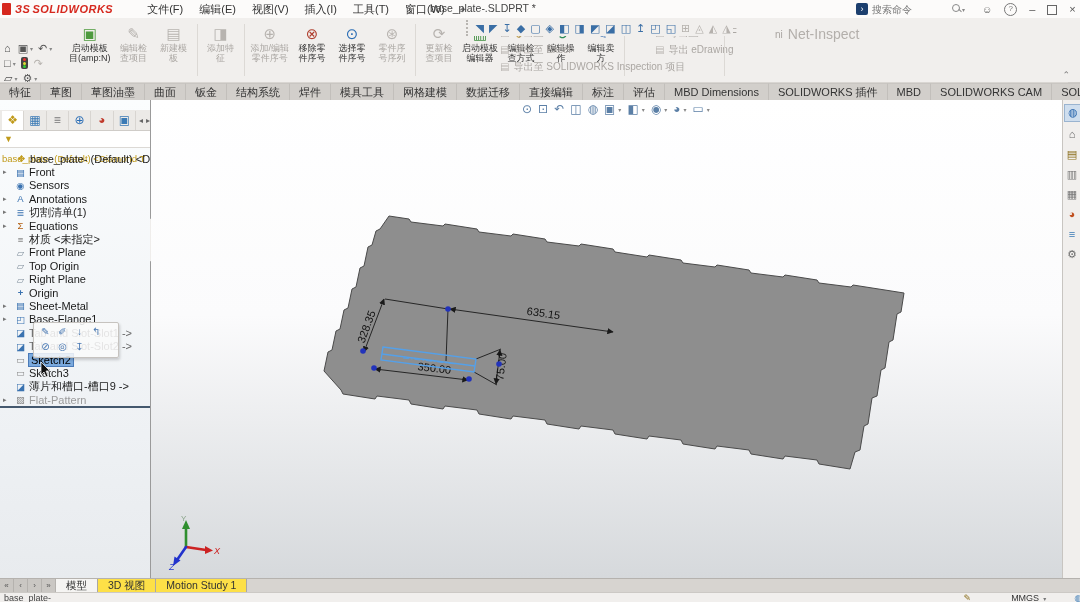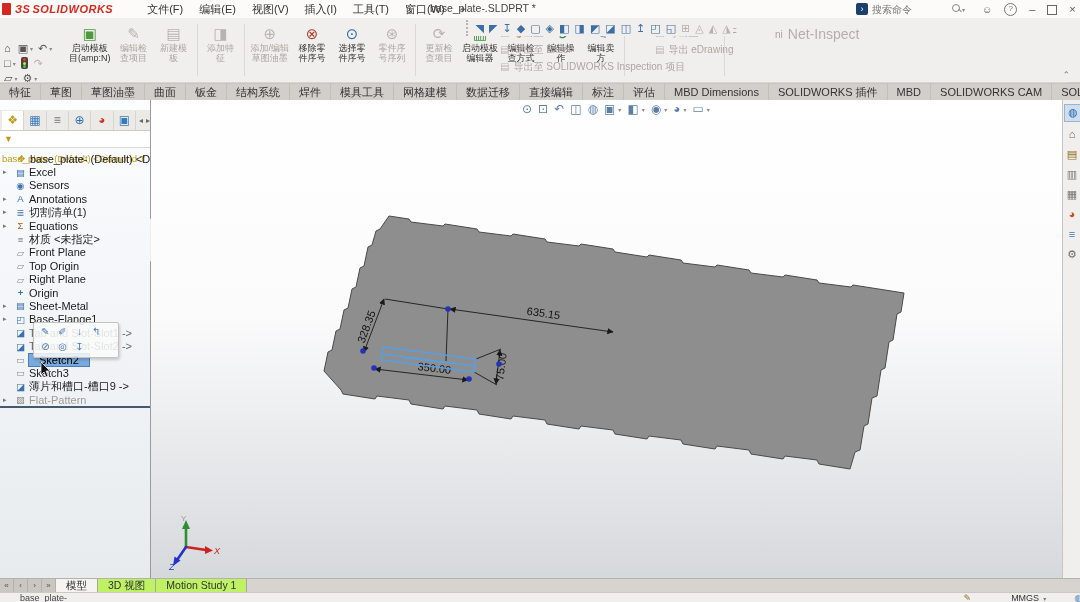--- a/index.html
+++ b/index.html
@@ -71,21 +71,21 @@
   #funnel{color:#c09a1a;font-size:9px;margin:0 4px;}
   #filterbox{flex:1;height:12px;background:#fff;}
   #tree{padding-top:4px;font-size:11px;color:#1a1a1a;}
   .trow{height:13.4px;display:flex;align-items:center;padding-left:14px;position:relative;white-space:nowrap;}
   .trow.root{padding-left:2px;}
   .exp{position:absolute;left:3px;font-size:7px;color:#777;}
   .tic{width:13px;font-size:9.5px;text-align:center;margin-right:2px;flex:0 0 13px;}
   .cg{color:#c09a1a;} .cb{color:#3a72b0;} .cgr{color:#8a8a8a;} .cpl{color:#7d8b99;} .cor{color:#b05c10;}
   .trow .lbl{color:#1a1a1a;}
   .trow.gray .lbl{color:#9b9b9b;}
-  .trow.sel .lbl{background:#7aa9dd;outline:1px solid #4a7ab8;color:#000;padding:0 10px;}
+  .trow.sel .lbl{background:#7aa9dd;outline:1px solid #4a7ab8;color:#000;padding:0 2px;}
   #rollback{position:absolute;left:0;top:306px;width:150px;height:2px;background:#44586e;}
   
   #popup{position:absolute;left:33px;top:222px;width:78px;height:32px;background:rgba(250,250,250,.85);border:1px solid #c6c3bf;box-shadow:1px 2px 3px rgba(0,0,0,.18);border-radius:2px;padding:1px 3px;}
   .pprow{display:flex;height:15px;align-items:center;}
   .ppic{width:17px;text-align:center;font-size:10px;color:#4a7ab5;}
   
   #splitter{position:absolute;left:150px;top:218px;width:9px;height:42px;background:#efedeb;border:1px solid #ababab;border-left:none;border-radius:0 4px 4px 0;}
   #splitter i{position:absolute;left:2px;top:18px;width:4px;height:4px;border-radius:50%;background:#b5b2ae;}
   
   #cursor{position:absolute;left:40px;top:262px;}
@@ -97,25 +97,25 @@
   
   #taskpane{left:1062px;top:100px;width:18px;height:478px;background:#f1efed;border-left:1px solid #c8c5c1;}
   .tpic{width:16px;height:16px;margin:4px 1px 0 1px;text-align:center;font-size:11px;line-height:16px;}
   .tpic:nth-child(1){background:#cfdeee;border:1px solid #9ab4d0;color:#1f5fa8;line-height:14px;}
   .tpic:nth-child(2){color:#6b6b6b;} .tpic:nth-child(3){color:#8a6d1a;}
   .tpic:nth-child(4){color:#777;} .tpic:nth-child(5){color:#777;}
   .tpic:nth-child(6){color:#c05020;} .tpic:nth-child(7){color:#3a7ab5;} .tpic:nth-child(8){color:#6b6b6b;}
   
   #sheetbar{left:0;top:578px;width:1080px;height:14px;background:#d7d4d0;border-top:1px solid #b5b2ae;display:flex;align-items:stretch;}
   .nav{width:13px;text-align:center;font-size:8px;line-height:13px;color:#555;background:#cac7c3;border-right:1px solid #b5b2ae;}
-  .stab{font-size:10.5px;line-height:13px;padding:0 10px;background:#bef264;border-right:1px solid #aaa7a3;color:#333;white-space:nowrap;}
+  .stab{font-size:10.5px;line-height:13px;padding:0 10px;background:#fde047;border-right:1px solid #aaa7a3;color:#333;white-space:nowrap;}
   .stab.active{background:#f5f4f2;}
   
   #statusbar{left:0;top:592px;width:1080px;height:10px;background:#f1efed;border-top:1px solid #ccc9c5;display:flex;align-items:center;font-size:9px;color:#444;}
-  #statusleft{margin-left:20px;}
+  #statusleft{margin-left:4px;}
   #statusright{margin-left:auto;display:flex;align-items:center;margin-right:0;}
   #statusright .sic{font-size:9px;color:#8a6d1a;margin-right:40px;}
   #statusright .units{margin-right:4px;color:#333;}
   #statusright .ucaret{font-size:6px;color:#777;margin-right:28px;}
   #statusright .sglobe{font-size:9px;color:#3a7ab5;margin-right:-2px;}
 </style>
 </head>
 <body>
 
 <div id="app">
@@ -191,21 +191,21 @@
       <div class="rsep"></div>
       <div class="rbtn dis">
           <span class="ric">◨</span>
           <span class="rl">添加特
 征</span>
         </div>
       <div class="rsep"></div>
       <div class="rbtn dis">
           <span class="ric">⊕</span>
           <span class="rl">添加/编辑
-草图油墨</span>
+零件序号</span>
         </div>
       <div class="rbtn">
           <span class="ric" style="color:#b04030">⊗</span>
           <span class="rl">移除零
 件序号</span>
         </div>
       <div class="rbtn">
           <span class="ric" style="color:#2a6db5">⊙</span>
           <span class="rl">选择零
 件序号</span>
@@ -336,21 +336,21 @@
     </div>
     <div id="tree">
       <div class="trow root">
           <span class="tic cg" style="width:0;margin-right:0;">base_plate- (Default) &lt;Diamond T</span>
           <span class="tic cg">❖</span>
           <span class="lbl">base_plate- (Default) &lt;Diamond T</span>
         </div>
       <div class="trow">
           <span class="exp">▸</span>
           <span class="tic cb">▤</span>
-          <span class="lbl">Excel</span>
+          <span class="lbl">Front</span>
         </div>
       <div class="trow">
           <span class="tic cb">◉</span>
           <span class="lbl">Sensors</span>
         </div>
       <div class="trow">
           <span class="exp">▸</span>
           <span class="tic cb">A</span>
           <span class="lbl">Annotations</span>
         </div>

